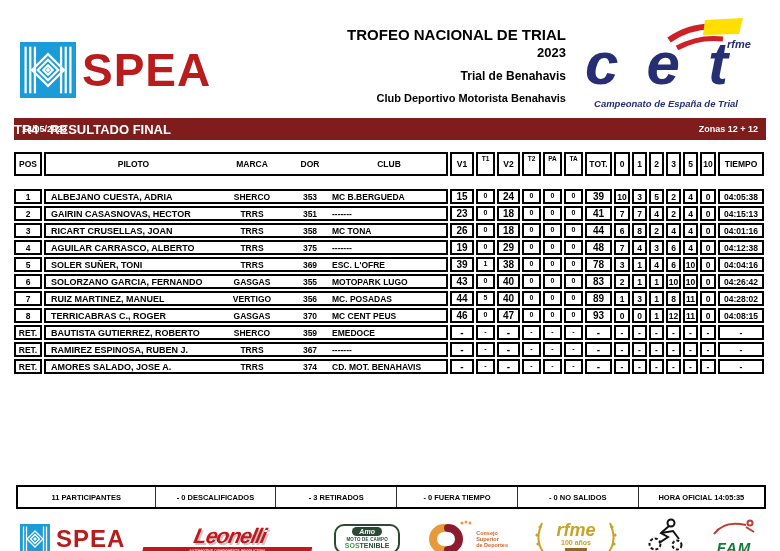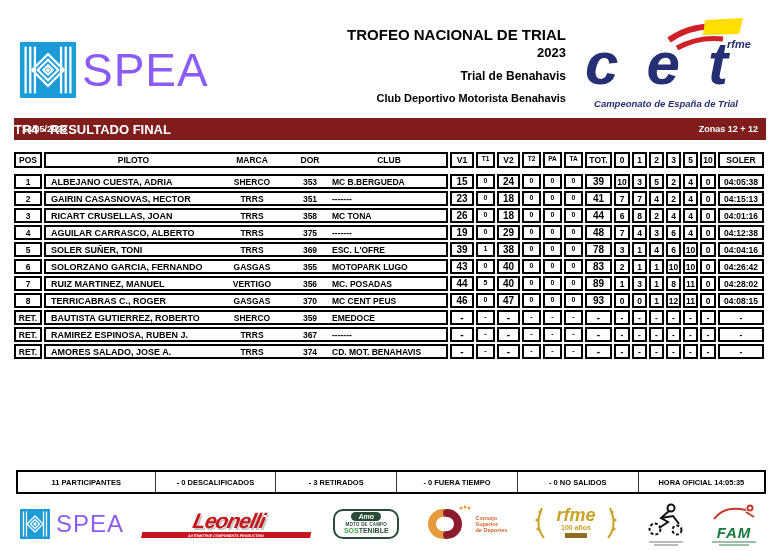--- a/index.html
+++ b/index.html
@@ -3,21 +3,21 @@
 <meta charset="utf-8">
 <style>
   * { margin:0; padding:0; box-sizing:border-box; }
   body { width:780px; height:551px; background:#fff; overflow:hidden;
          font-family:"Liberation Sans", sans-serif; }
   .page { width:780px; height:551px; position:relative; }
 
   
   .header { height:118px; display:flex; padding:14px 14px 0 20px; }
   .spea { display:flex; align-items:center; gap:6px; width:230px; padding-top:8px; }
-  .spea-text { font-size:46px; font-weight:normal; color:#8b5cf6; letter-spacing:1px; line-height:1; }
+  .spea-text { font-size:46px; font-weight:bold; color:#b91c1c; letter-spacing:1px; line-height:1; }
   .spea-sm .spea-text { font-size:24px; }
   .titles { flex:1; text-align:right; padding-top:12px; color:#000; }
   .t1 { font-size:15px; font-weight:bold; }
   .t2 { font-size:13px; font-weight:bold; margin-top:2px; }
   .t3 { font-size:12px; font-weight:bold; margin-top:9px; }
   .t4 { font-size:11px; font-weight:bold; margin-top:9px; }
   .cet { width:200px; text-align:center; padding-top:4px; }
   .cet-sub { font-size:9.5px; font-weight:bold; font-style:italic; color:#272F74; margin-top:-4px; }
 
   
@@ -25,21 +25,21 @@
          align-items:center; position:relative; padding:0 8px; }
   .bar-date { font-size:9px; font-weight:bold; }
   .bar-title { position:absolute; left:0; right:0; text-align:left; font-size:13px; font-weight:bold; }
   .bar-zones { margin-left:auto; font-size:9px; font-weight:bold; }
 
   
   .table { margin:12px 14px 0 14px; }
   .hrow, .trow { display:grid;
     grid-template-columns:28px 404px 24px 19px 23px 19px 19px 19px 27px 16px 15px 15px 15px 15px 16px 46px;
     column-gap:2px; }
-  .hrow { height:16px; margin-bottom:6px; }
+  .hrow { height:24px; margin-bottom:13px; }
   .trow { height:15px; margin-bottom:2px; }
   .cell { border:2px solid #000; background:#fff; display:flex; align-items:center;
           justify-content:center; font-weight:bold; overflow:hidden; }
   .hcell { font-size:8.5px; }
   .hcell.t { font-size:6.5px; align-items:flex-start; padding-top:0.5px; }
   .pilotocell { display:grid; grid-template-columns:1fr 72px 44px 114px; align-items:center;
                 padding-left:5px; text-align:left; }
   .pilotocell .ctr { text-align:center; }
   .pos { font-size:8.5px; }
   .name { font-size:9px; white-space:nowrap; }
@@ -146,21 +146,21 @@
       <div class="cell hcell t">T2</div>
       <div class="cell hcell t">PA</div>
       <div class="cell hcell t">TA</div>
       <div class="cell hcell">TOT.</div>
       <div class="cell hcell">0</div>
       <div class="cell hcell">1</div>
       <div class="cell hcell">2</div>
       <div class="cell hcell">3</div>
       <div class="cell hcell">5</div>
       <div class="cell hcell">10</div>
-      <div class="cell hcell">SOLER</div>
+      <div class="cell hcell">TIEMPO</div>
     </div>
     <div>
         <div class="trow">
       <div class="cell pos">1</div>
       <div class="cell pilotocell">
         <span class="name">ALBEJANO CUESTA, ADRIA</span>
         <span class="marca ctr">SHERCO</span>
         <span class="dor ctr">353</span>
         <span class="club">MC B.BERGUEDA</span>
       </div>

